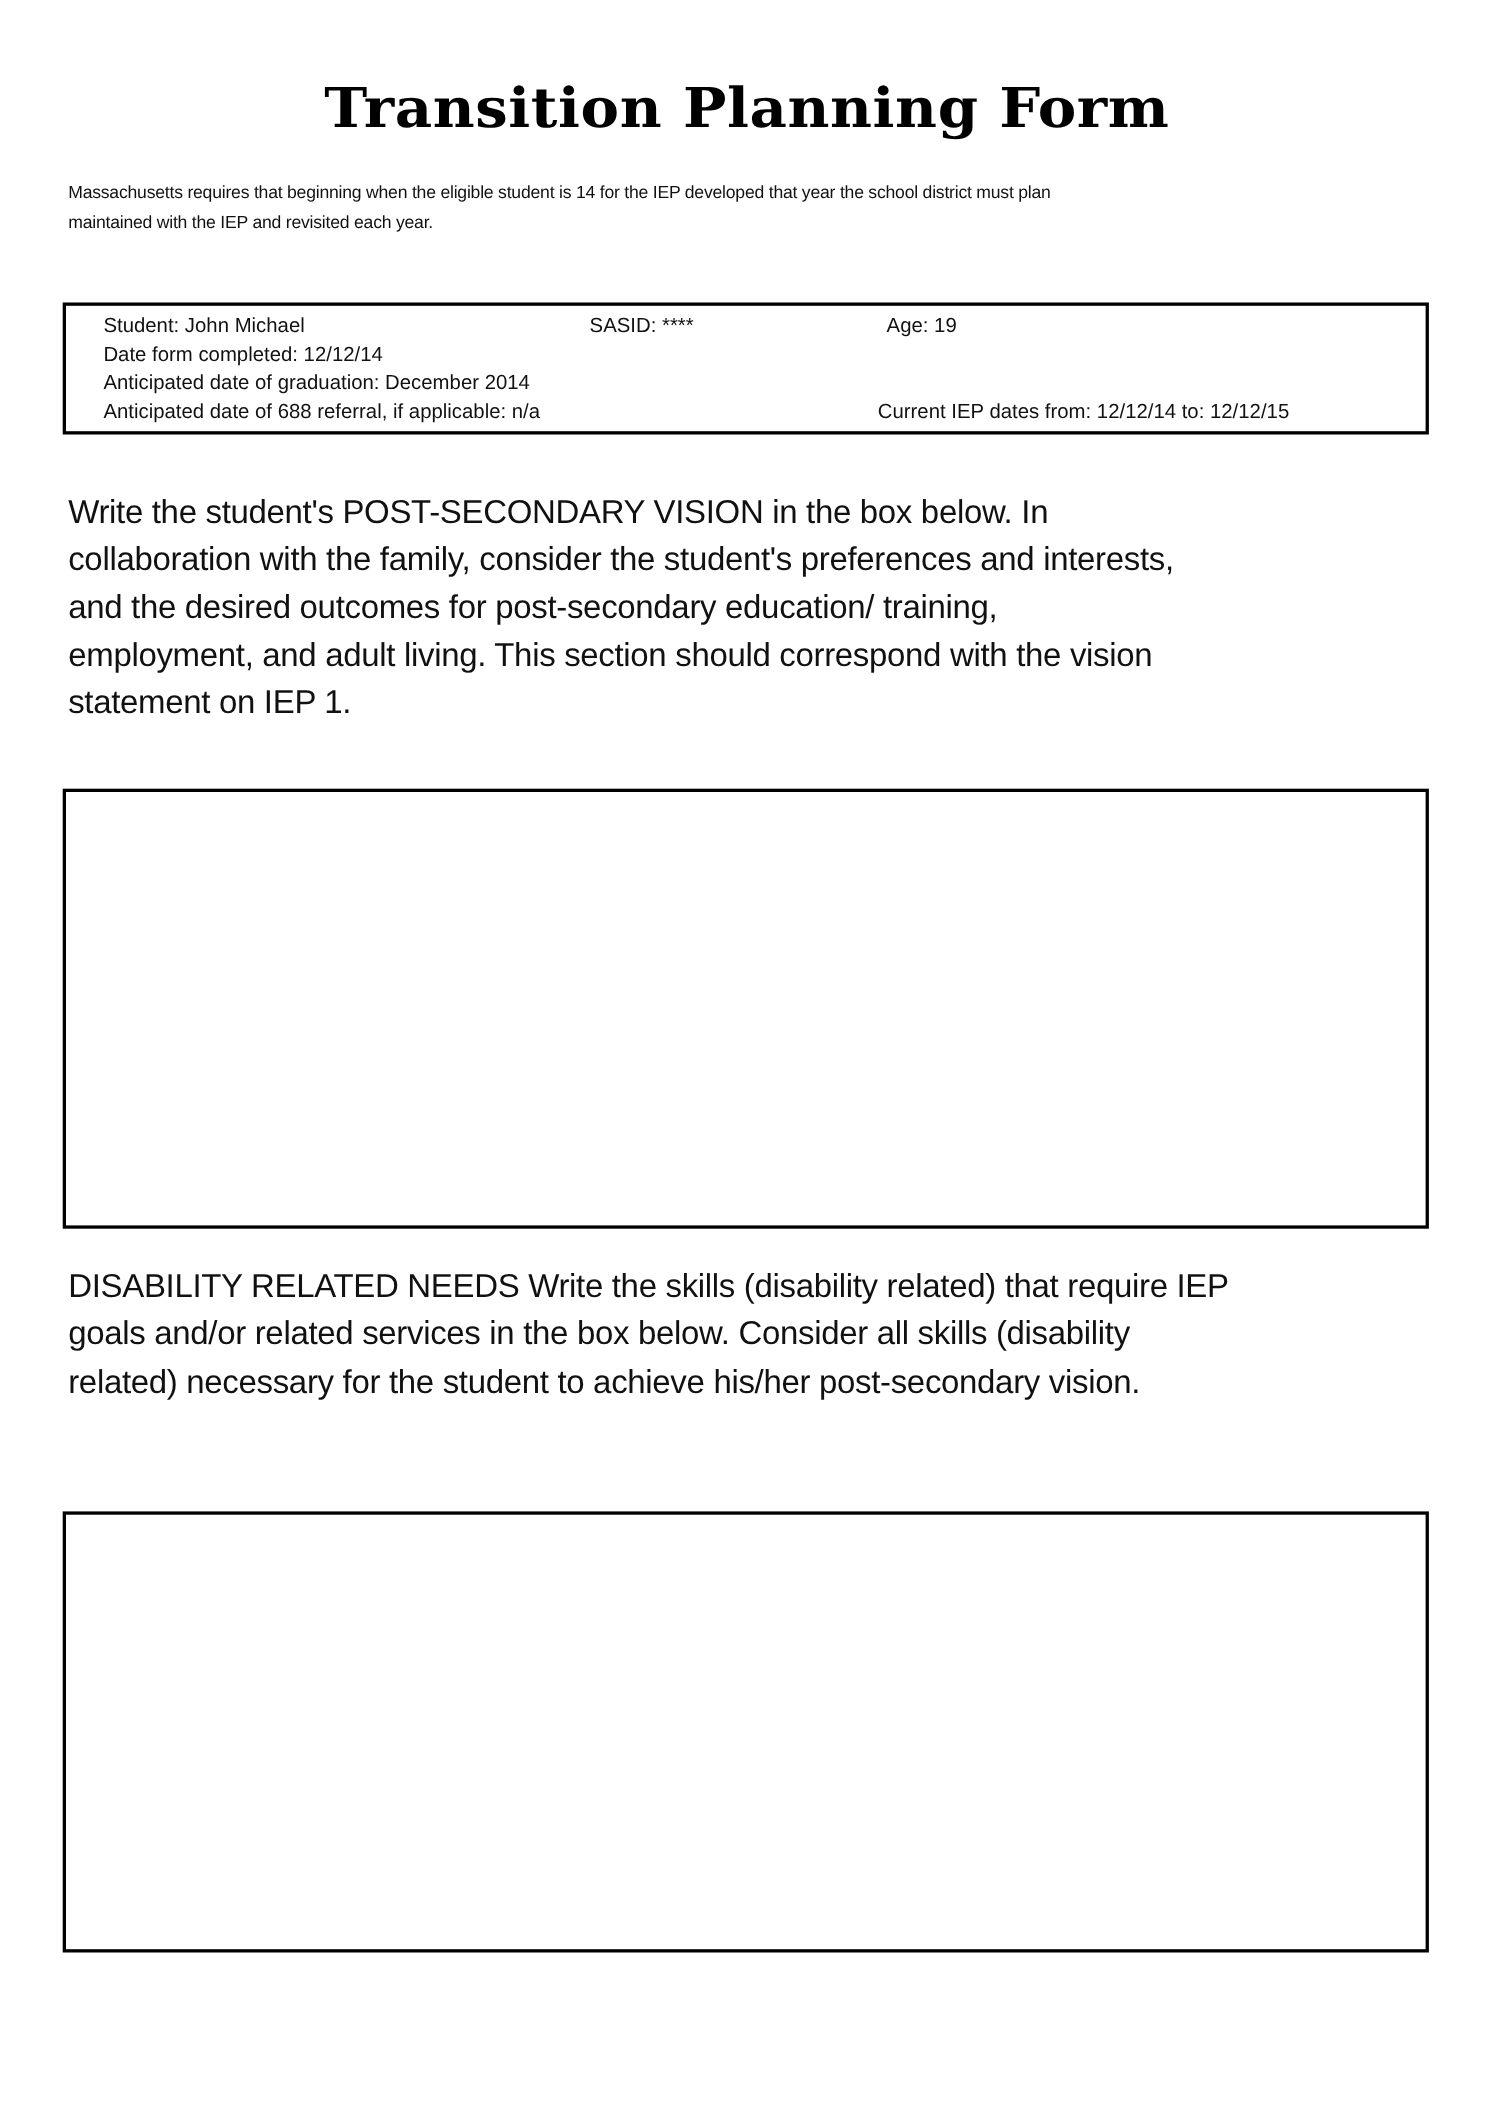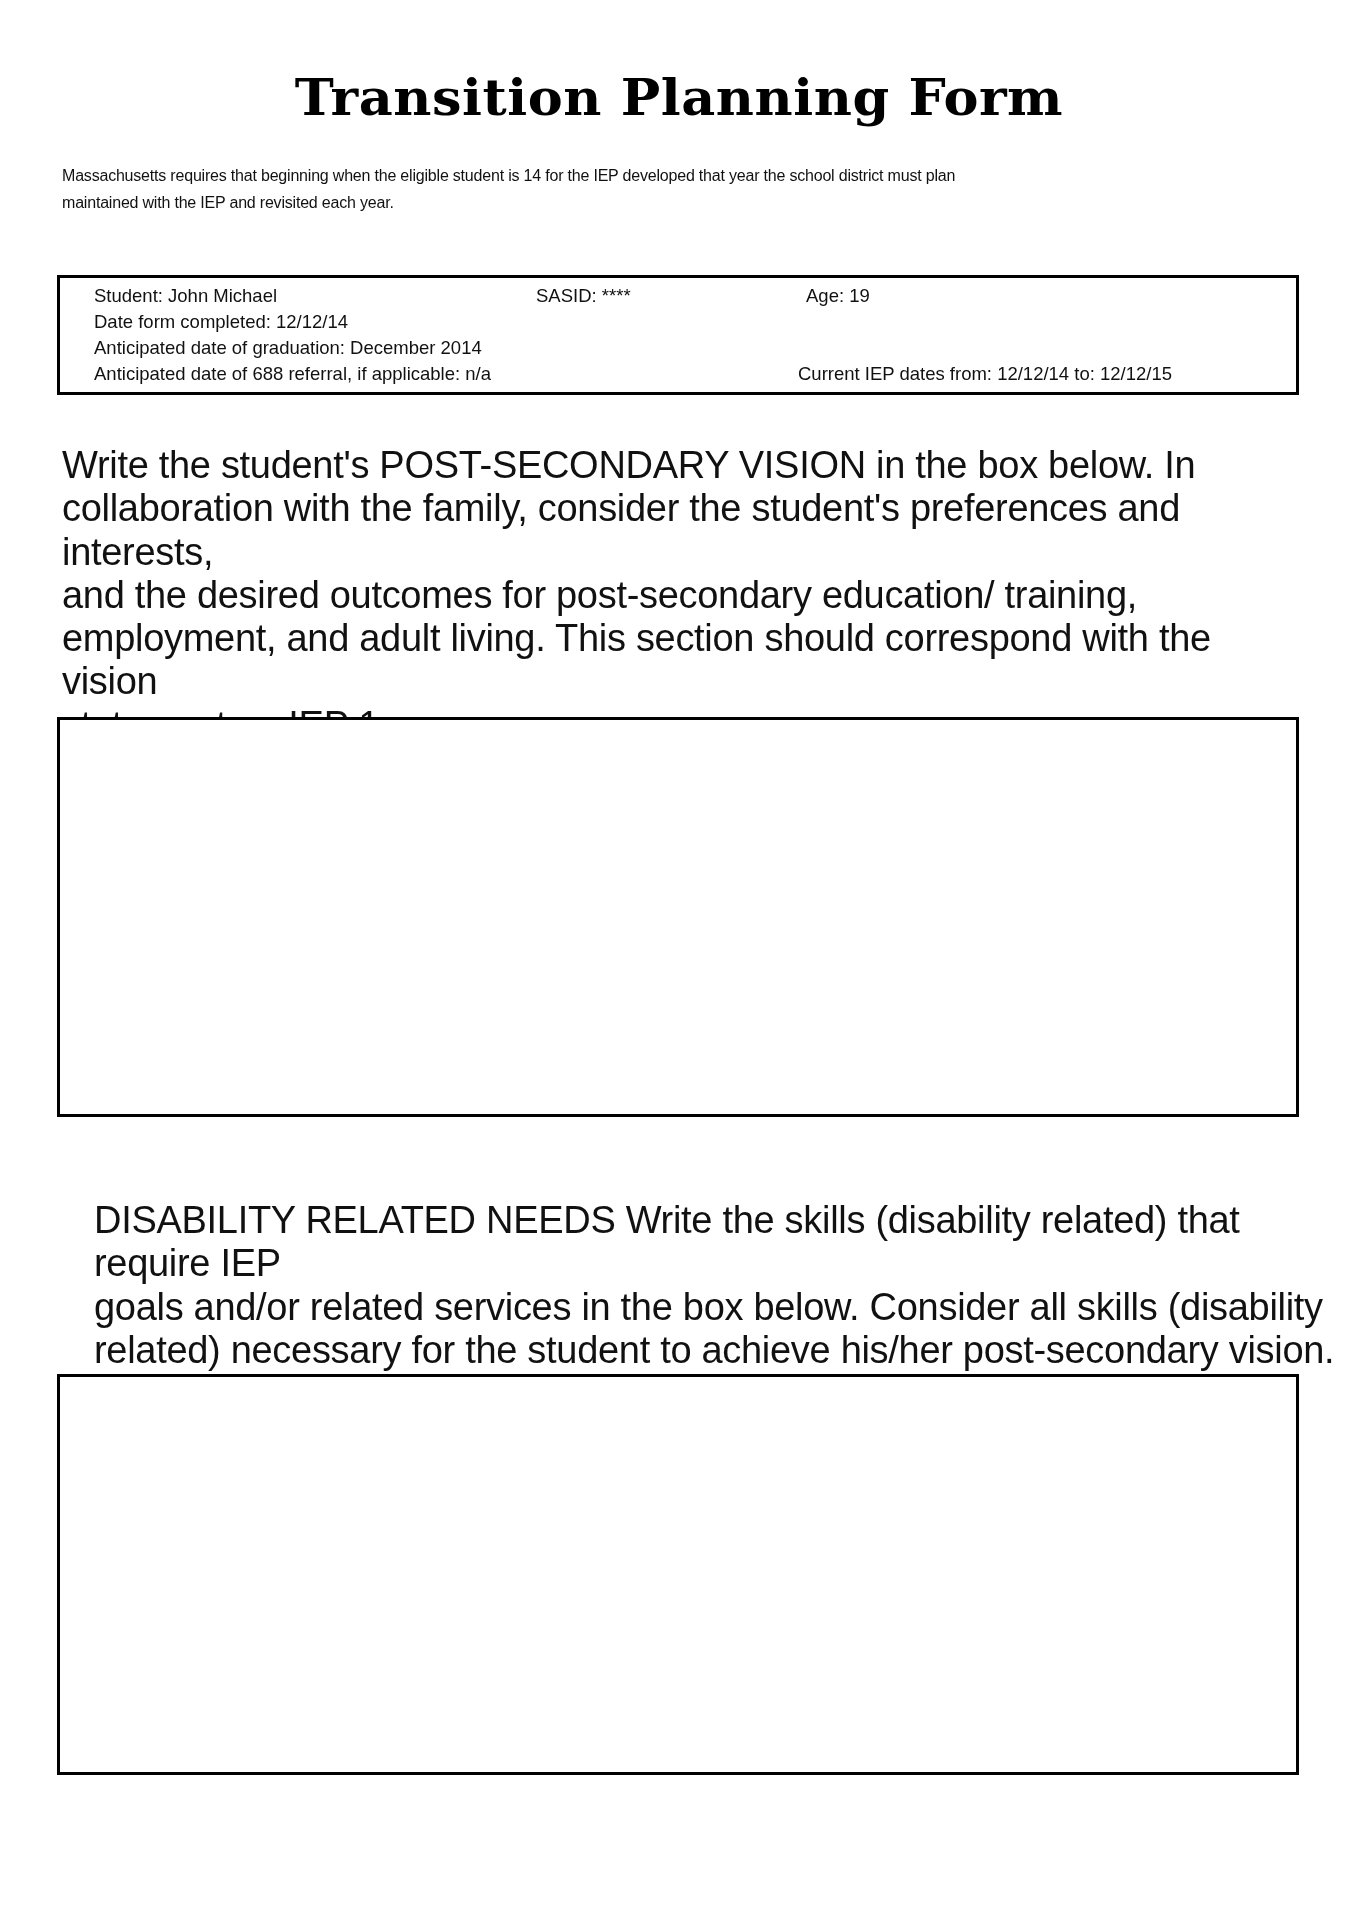--- a/index.html
+++ b/index.html
@@ -7,24 +7,24 @@
          font-family: "Liberation Sans", "DejaVu Sans", sans-serif; color: #111; }
   .title { position: absolute; left: 0; width: 1358px; top: 68px; text-align: center;
            font-family: "DejaVu Serif", "Liberation Serif", serif; font-weight: 900;
            font-size: 50px; letter-spacing: 0.5px; line-height: 60px; color: #000;
            transform: scaleX(1.05); }
   .intro { position: absolute; left: 62px; top: 163px; width: 1240px;
            font-size: 16px; line-height: 26.5px; letter-spacing: -0.2px; }
   .info-box { position: absolute; left: 57px; top: 275px; width: 1236px; height: 114px;
               border: 3px solid #000; }
   .info-box .cell { position: absolute; font-size: 18.5px; line-height: 22px; white-space: nowrap; }
-  .heading { position: absolute; left: 62px; width: 1250px; font-size: 38px; line-height: 43.3px;
+  .heading { position: absolute; left: 62px; width: 1250px; font-size: 30px; line-height: 43.3px;
              letter-spacing: -0.3px; }
   .h1 { top: 444px; }
-  .h2 { top: 1199px; margin-left: 32px; }
+  .h2 { top: 1148px; }
   .write-box { position: absolute; left: 57px; width: 1236px; border: 3px solid #000; background: #fff; }
   .box1 { top: 717px; height: 394px; }
   .box2 { top: 1374px; height: 395px; }
 </style>
 </head>
 <body>
 
 <div class="title">Transition Planning Form</div>
 
 <div class="intro">

